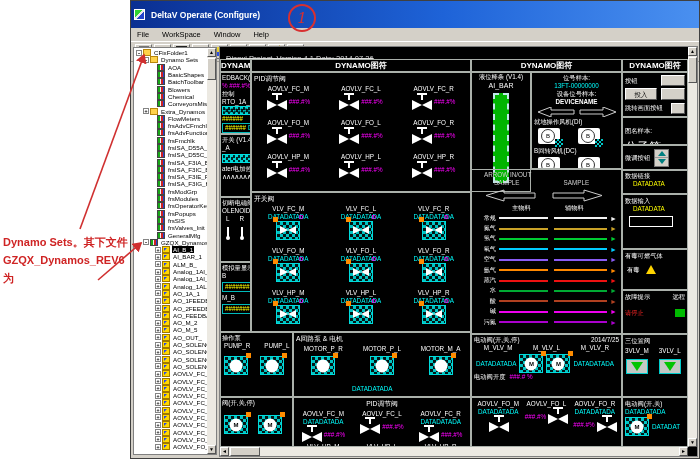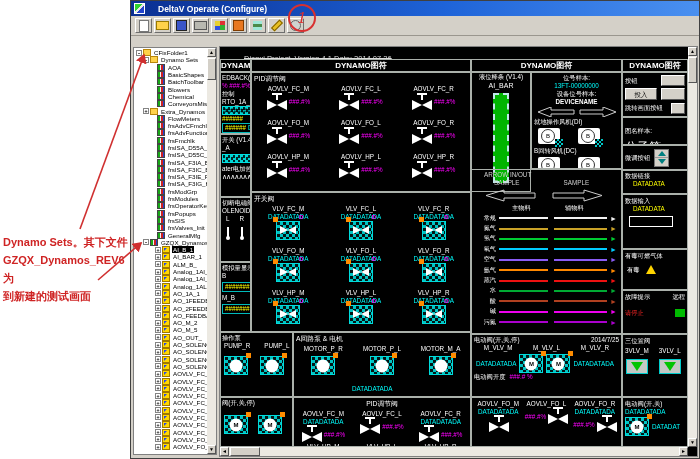--- a/index.html
+++ b/index.html
@@ -8,22 +8,22 @@
   
   .note{position:absolute;left:3px;top:233px;width:130px;color:#cf2424;
         font-weight:bold;font-size:11px;line-height:18px;}
   .circle-one{position:absolute;left:288px;top:4px;width:24px;height:24px;border:2px solid #d83030;
         border-radius:50%;color:#d83030;font:italic 15px "DejaVu Serif",serif;
         display:flex;align-items:center;justify-content:center;z-index:50;background:transparent;}
   svg.overlay{position:absolute;left:0;top:0;z-index:49;pointer-events:none;}
   
   #window{position:absolute;left:130px;top:0;width:570px;height:459px;background:#d4d0c8;
           border:1px solid #404040;box-sizing:border-box;}
-  .titlebar{height:15px;background:linear-gradient(90deg,#0a2f92,#1e63d8 55%,#4a90f0);
-            display:flex;align-items:center;gap:13px;padding:0 3px;text-align:right;}
+  .titlebar{height:27px;background:linear-gradient(90deg,#0a2f92,#1e63d8 55%,#4a90f0);
+            display:flex;align-items:center;gap:6px;padding:0 3px;text-align:right;}
   .appico{width:9px;height:9px;background:linear-gradient(135deg,#2fd32f 0 40%,#e8e8e8 40% 60%,#2244cc 60%);border:1px solid #fff;}
   .titletxt{color:#fff;font-size:8.5px;font-weight:bold;white-space:nowrap;}
   .menubar{height:13px;display:flex;align-items:center;gap:13px;padding-left:6px;
            font-size:7.5px;color:#000;background:#d4d0c8;border-bottom:1px solid #fff;}
   .toolbar{height:19px;display:flex;align-items:center;gap:2px;padding-left:4px;background:#d4d0c8;
            border-bottom:1px solid #9a968e;}
   .tbtn{width:17px;height:15px;background:#d4d0c8;border:1px solid;border-color:#fff #6e6e6e #6e6e6e #fff;
         display:flex;align-items:center;justify-content:center;box-sizing:border-box;}
   .ico-new{width:8px;height:10px;background:#fff;border:1px solid #777;}
   .ico-open{width:11px;height:7px;background:#ffd24a;border:1px solid #9a7a00;}
@@ -55,21 +55,21 @@
   .hsb{position:absolute;left:0;right:9px;bottom:0;height:9px;background:#ece9e2;}
   .sbtn{position:absolute;width:9px;height:9px;background:#d4d0c8;border:1px solid;
         border-color:#fff #555 #555 #fff;box-sizing:border-box;color:#000;
         font-size:5px;line-height:6px;text-align:center;}
   .sthumb{position:absolute;background:#d4d0c8;border:1px solid;border-color:#fff #555 #555 #fff;box-sizing:border-box;}
   
   .canvasbox{position:absolute;left:88px;top:45px;width:479px;height:411px;background:#000;
              border:1px solid #808080;box-sizing:border-box;}
   .cdraw{position:absolute;left:0;top:0;width:468px;height:400px;overflow:hidden;color:#fff;}
   .cell{position:absolute;border:1px solid #aab0aa;box-sizing:border-box;overflow:hidden;}
-  .nob{border:none;padding-left:18px;}
+  .nob{border:none;}
   .proj{color:#ddd;font-size:7.5px;text-decoration:underline line-through;padding-left:6px;white-space:nowrap;}
   .dyhdr{color:#fff;font-weight:bold;font-size:8px;text-align:center;line-height:12px;white-space:nowrap;}
   .t6{font-size:6.3px;line-height:8px;white-space:nowrap;}
   .t7{font-size:7px;line-height:9px;white-space:nowrap;}
   .w{color:#fff;} .cy{color:#00ffff;} .mg{color:#ff00ff;} .yl{color:#ffff00;} .rd{color:#ff2626;} .gy{color:#cfcfcf;}
   .sect-title{font-size:6.8px;color:#fff;padding:1px 2px;white-space:nowrap;}
   .grid3{display:grid;grid-template-columns:repeat(3,1fr);}
   .pcell{display:flex;flex-direction:column;align-items:center;overflow:hidden;}
   
   .sym-valve{position:relative;display:inline-block;width:20px;height:11px;margin-top:7px;}
@@ -133,38 +133,44 @@
   .rowflex{display:flex;align-items:center;}
 </style>
 </head>
 <body>
 <div id="page">
 
 <div class="note">
 
       <div>Dynamo Sets。其下文件</div>
       <div>GZQX_Dynamos_REV6为</div>
-      <div>到新建的测试画面</div>
     </div>
 <div class="circle-one">1</div>
 <svg class="overlay" width="700" height="459">
   <defs>
     <marker id="ah" markerWidth="7" markerHeight="7" refX="5" refY="3.5" orient="auto">
       <path d="M0,0 L6,3.5 L0,7 Z" fill="#d03030"></path>
     </marker>
   </defs>
   <line x1="80" y1="229" x2="144" y2="55" stroke="#d03030" stroke-width="1.6" marker-end="url(#ah)"></line>
   <line x1="98" y1="280" x2="141" y2="243" stroke="#d03030" stroke-width="1.6" marker-end="url(#ah)"></line>
 </svg>
 
 <div id="window">
   <div class="titlebar">
     <span class="appico"></span>
     <span class="titletxt">DeltaV Operate (Configure)</span>
   </div>
+  <div class="menubar">
+
+  <span>File</span>
+        <span>WorkSpace</span>
+        <span>Window</span>
+        <span>Help</span>
+      </div>
   <div class="toolbar">
 
   <span class="tbtn">
           <i class="ico-new"></i>
         </span>
         <span class="tbtn">
           <i class="ico-open"></i>
         </span>
         <span class="tbtn">
           <i class="ico-save"></i>

